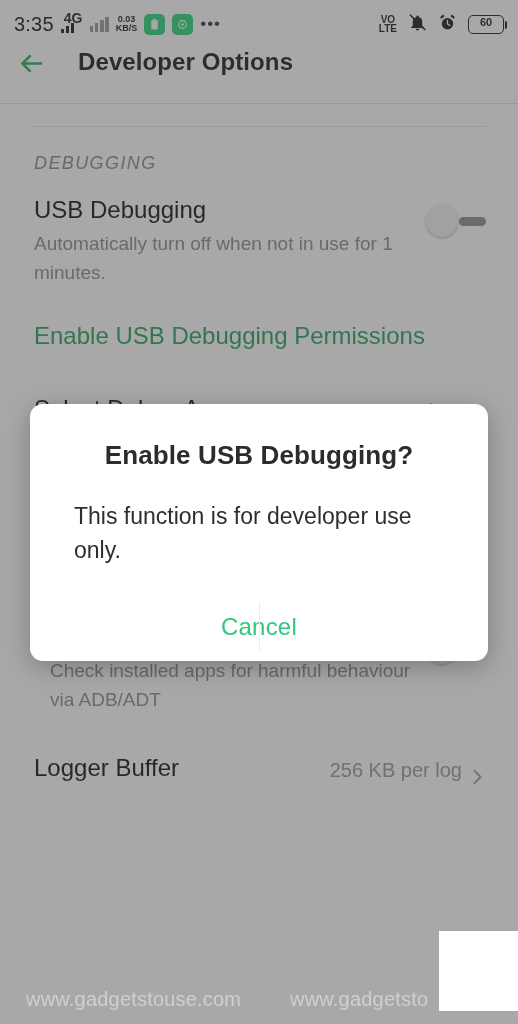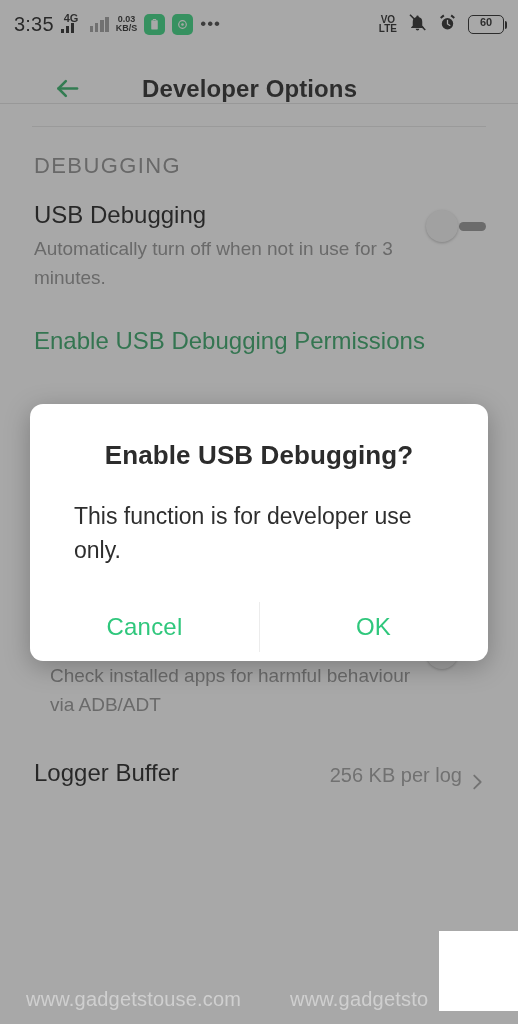--- a/index.html
+++ b/index.html
@@ -41,21 +41,21 @@
   #status-left{ display:flex; align-items:center; gap:7px; }
   #status-right{ margin-left:auto; display:flex; align-items:center; gap:11px; }
   .clock{ font-size:20px; letter-spacing:.2px; color:#161616; }
 
   .sig{ position:relative; width:22px; height:17px; display:block; }
   .sig .bars{ position:absolute; bottom:0; left:0; display:flex; align-items:flex-end; gap:1.5px; height:11px;}
   .sig .bars i{ display:block; width:3.4px; background:#1d1d1d; }
   .sig .bars i:nth-child(1){height:4px;}
   .sig .bars i:nth-child(2){height:7px;}
   .sig .bars i:nth-child(3){height:10px;}
-  .sig .g{ position:absolute; top:-2px; left:3px; font-size:11px; font-weight:700; color:#1d1d1d; line-height:9px;}
+  .sig .g{ position:absolute; top:-2px; left:3px; font-size:14px; font-weight:700; color:#1d1d1d; line-height:9px;}
 
   .sig2{ display:flex; align-items:flex-end; gap:1.8px; height:15px;}
   .sig2 i{ display:block; width:3.4px; background:#9a9a9a;}
   .sig2 i:nth-child(1){height:6px;}
   .sig2 i:nth-child(2){height:9px;}
   .sig2 i:nth-child(3){height:12px;}
   .sig2 i:nth-child(4){height:15px;}
 
   .netspeed{ font-size:9px; line-height:9.5px; text-align:center; font-weight:700; color:#1d1d1d; }
 
@@ -76,24 +76,23 @@
   }
   .battery:after{
     content:""; position:absolute; right:-4px; top:5px;
     width:2.5px; height:8px; background:#1b1b1b; border-radius:0 2px 2px 0;
   }
 
   
   #appbar{
     position:relative;
     height:56px;
-    display:flex; align-items:flex-end;
-    padding-left:52px;
+    display:flex; align-items:flex-start;
+    padding-left:16px;
     border-bottom:1px solid #e2e2e2;
-    gap:28px;
   }
   #back-arrow{
     width:30px; height:30px;
     display:flex; align-items:center; justify-content:center;
     color:#27ae60;
     flex:none;
   }
   #back-arrow svg{ width:27px; height:27px; display:block; }
   #appbar-title{
     margin-left:32px;
@@ -102,23 +101,24 @@
     color:#1c1c1c;
     letter-spacing:.1px;
   }
 
   
   #content{ position:relative; }
   .sep{ height:1px; background:#e6e6e6; margin:22px 32px 0 32px; }
 
   .section-header{
     padding:26px 34px 4px 34px;
-    font-size:22px;
+    font-size:18px;
     color:#8a8a8a;
     letter-spacing:1.4px;
+    font-style:italic;
   }
 
   .row{
     display:flex; align-items:flex-start;
     padding:16px 30px 14px 34px;
     min-height:56px;
   }
   .row .txt{ flex:1 1 auto; padding-right:14px; }
   .row .title{
     font-size:24px; color:#121212; line-height:31px;
@@ -308,21 +308,21 @@
 
     <div id="content">
 
       <div class="sep"></div>
 
       <div class="section-header">DEBUGGING</div>
 
       <div class="row">
         <div class="txt">
           <div class="title">USB Debugging</div>
-          <div class="subtitle">Automatically turn off when not in use for 3 minutes.</div>
+          <div class="subtitle">Automatically turn off when not in use for 1 minutes.</div>
         </div>
         <div class="toggle">
           <span class="track"></span>
           <span class="knob"></span>
         </div>
       </div>
 
       <div class="link-row">Enable USB Debugging Permissions</div>
 
       <div class="row" style="padding-top:30px;">
@@ -377,19 +377,18 @@
   <div id="scrim"></div>
 
   <div class="watermark" id="wm-left">www.gadgetstouse.com</div>
   <div class="watermark" id="wm-right">www.gadgetsto</div>
 
   <div id="dialog">
     <div id="dialog-title">Enable USB Debugging?</div>
     <div id="dialog-message">This function is for developer use only.</div>
     <div id="dialog-buttons">
       <button class="dlg-btn">Cancel</button>
-      <button class="dlg-btn">OK</button>
     </div>
   </div>
 
   <div id="occlusion"></div>
 
 </div>
 
 </body></html>

